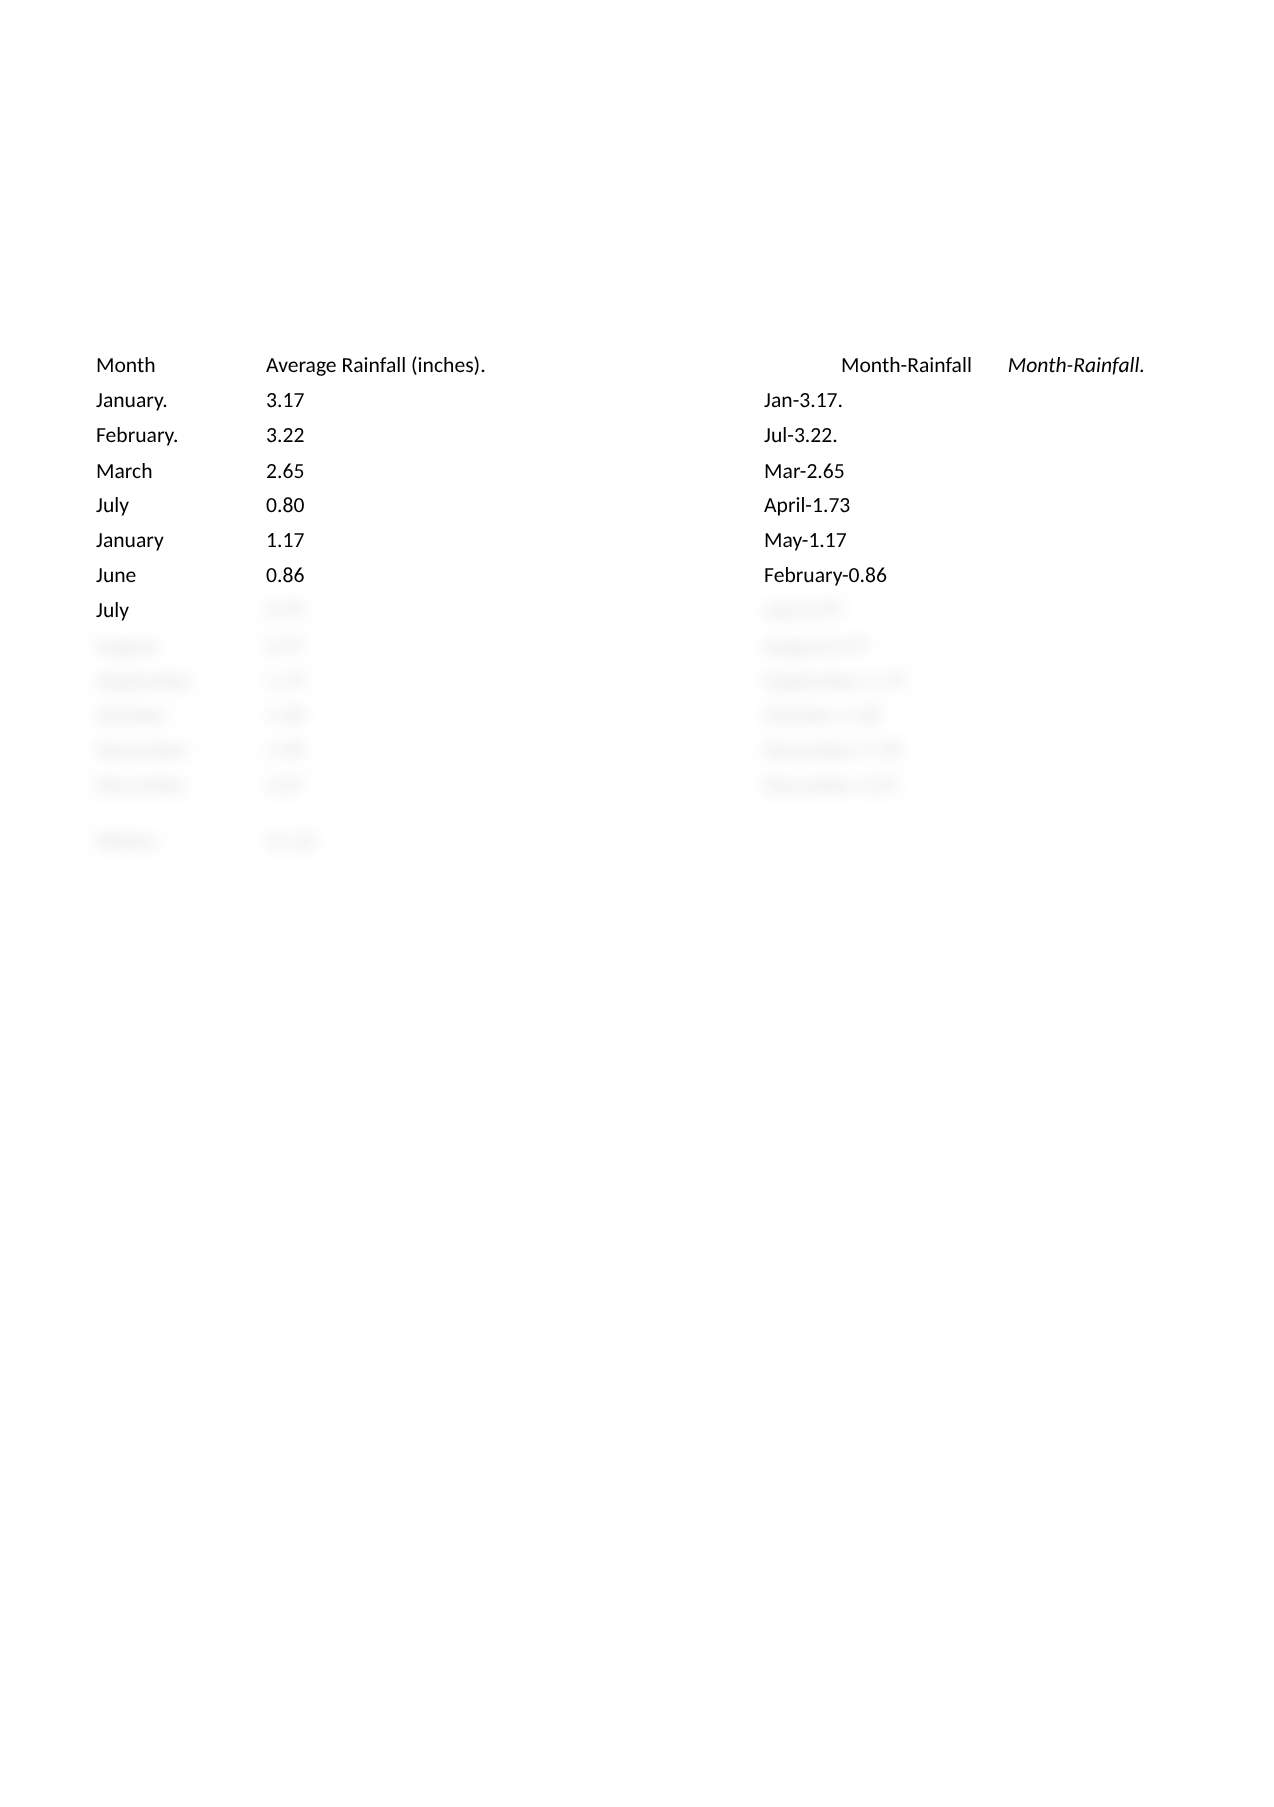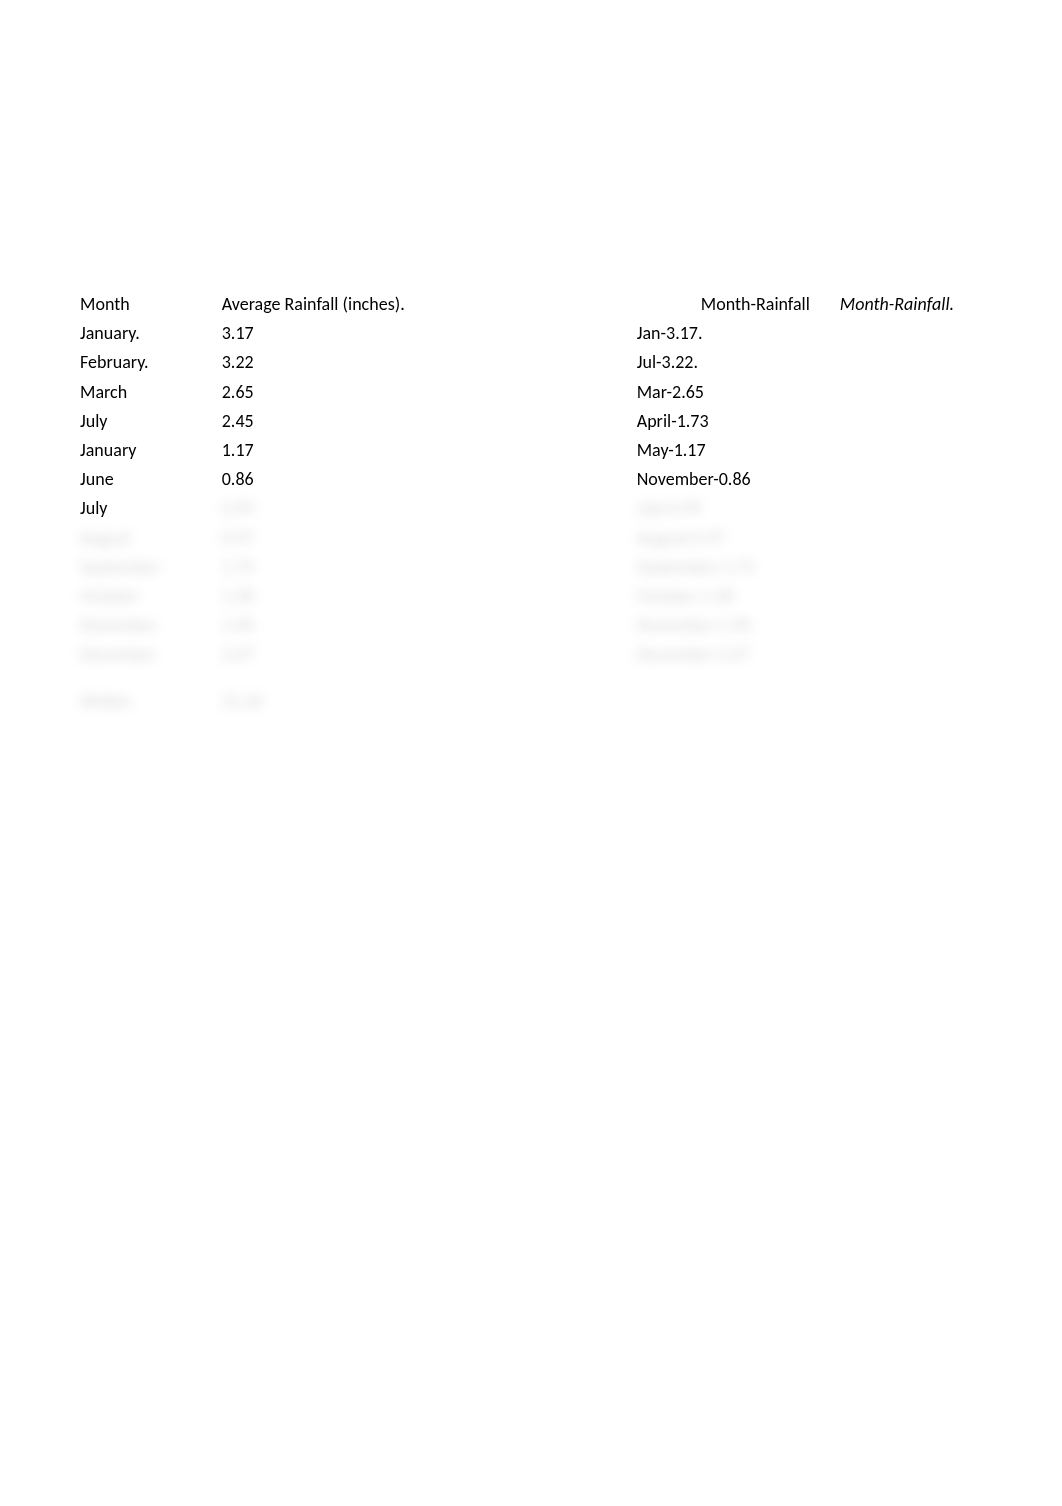--- a/index.html
+++ b/index.html
@@ -67,34 +67,34 @@
           <td class="col-mr2"></td>
         </tr>
         <tr>
           <td class="col-month">March</td>
           <td class="col-rainfall">2.65</td>
           <td class="col-mr1">Mar-2.65</td>
           <td class="col-mr2"></td>
         </tr>
         <tr>
           <td class="col-month">July</td>
-          <td class="col-rainfall">2.45</td>
+          <td class="col-rainfall">0.80</td>
           <td class="col-mr1">April-1.73</td>
           <td class="col-mr2"></td>
         </tr>
         <tr>
           <td class="col-month">January</td>
           <td class="col-rainfall">1.17</td>
           <td class="col-mr1">May-1.17</td>
           <td class="col-mr2"></td>
         </tr>
         <tr>
           <td class="col-month">June</td>
           <td class="col-rainfall">0.86</td>
-          <td class="col-mr1">November-0.86</td>
+          <td class="col-mr1">February-0.86</td>
           <td class="col-mr2"></td>
         </tr>
         <tr>
           <td class="col-month">July</td>
           <td class="col-rainfall blurred">0.99</td>
           <td class="col-mr1 blurred">July-0.99</td>
           <td class="col-mr2"></td>
         </tr>
         <tr>
           <td class="col-month blurred">August</td>

